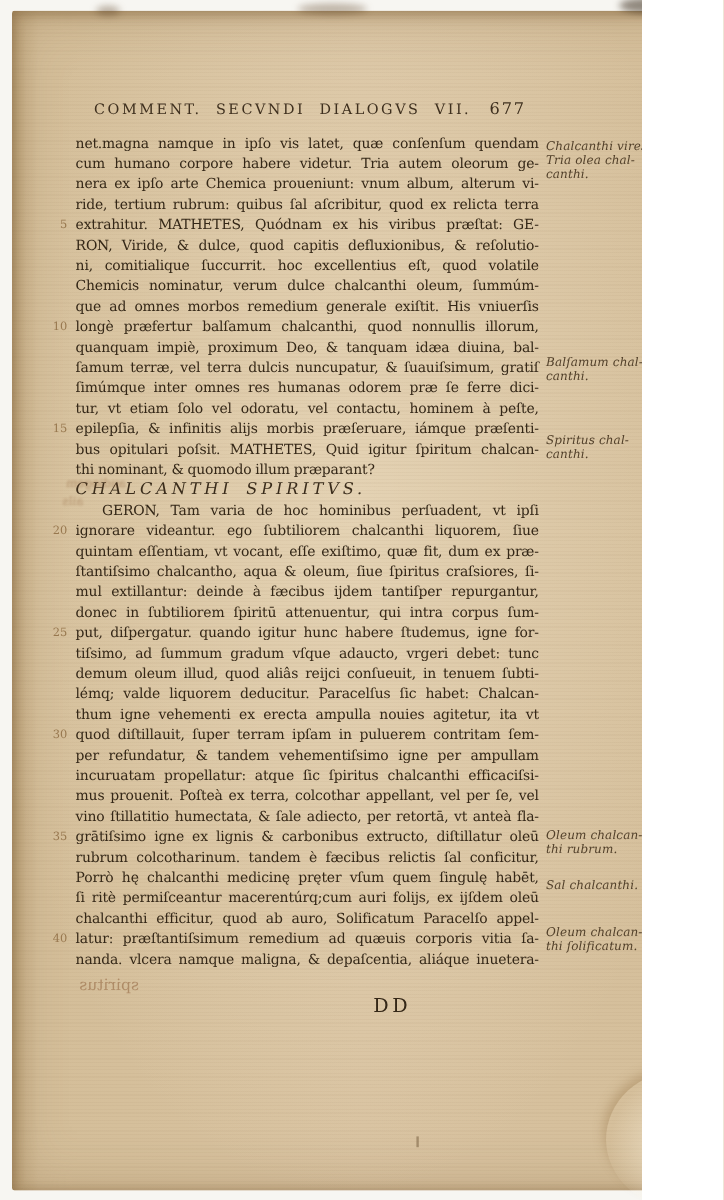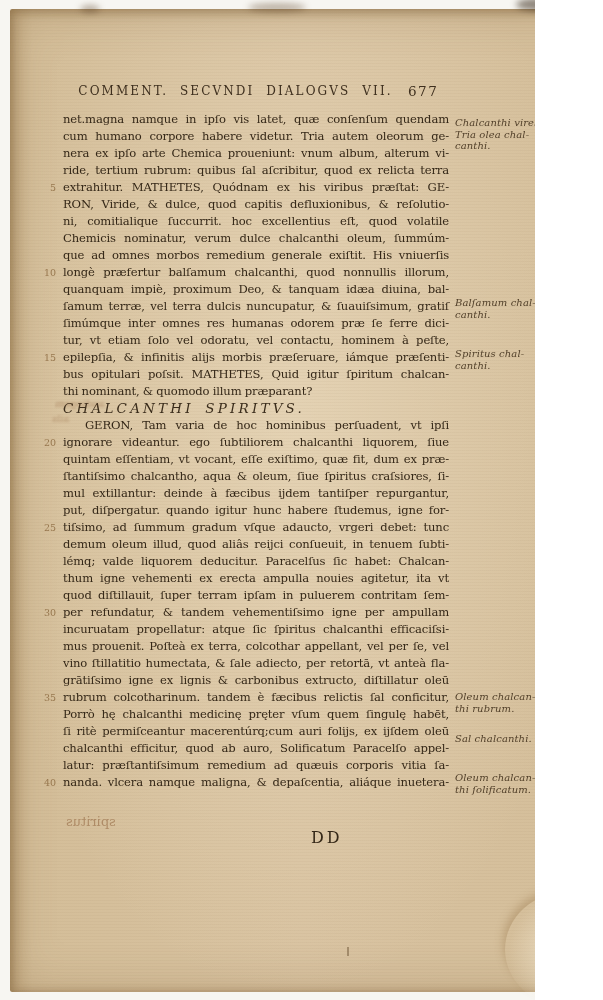--- a/index.html
+++ b/index.html
@@ -85,20 +85,21 @@
     <div class="bl">tur, vt etiam ſolo vel odoratu, vel contactu, hominem à peſte,</div>
     <div class="bl">epilepſia, &amp; infinitis alijs morbis præſeruare, iámque præſenti-</div>
     <div class="bl">bus opitulari poſsit. MATHETES, Quid igitur ſpiritum chalcan-</div>
     <div class="bl pend">thi nominant, &amp; quomodo illum præparant?</div>
     <div class="shead">CHALCANTHI SPIRITVS.</div>
     <div class="bl ind">GERON, Tam varia de hoc hominibus perſuadent, vt ipſi</div>
     <div class="bl">ignorare videantur. ego ſubtiliorem chalcanthi liquorem, ſiue</div>
     <div class="bl">quintam eſſentiam, vt vocant, eſſe exiſtimo, quæ fit, dum ex præ-</div>
     <div class="bl">ſtantiſsimo chalcantho, aqua &amp; oleum, ſiue ſpiritus craſsiores, ſi-</div>
     <div class="bl">mul extillantur: deinde à fæcibus ijdem tantiſper repurgantur,</div>
+    <div class="bl">donec in ſubtiliorem ſpiritū attenuentur, qui intra corpus ſum-</div>
     <div class="bl">put, diſpergatur. quando igitur hunc habere ſtudemus, igne for-</div>
     <div class="bl">tiſsimo, ad ſummum gradum vſque adaucto, vrgeri debet: tunc</div>
     <div class="bl">demum oleum illud, quod aliâs reijci conſueuit, in tenuem ſubti-</div>
     <div class="bl">lémq; valde liquorem deducitur. Paracelſus ſic habet: Chalcan-</div>
     <div class="bl">thum igne vehementi ex erecta ampulla nouies agitetur, ita vt</div>
     <div class="bl">quod diſtillauit, ſuper terram ipſam in puluerem contritam ſem-</div>
     <div class="bl">per refundatur, &amp; tandem vehementiſsimo igne per ampullam</div>
     <div class="bl">incuruatam propellatur: atque ſic ſpiritus chalcanthi efficaciſsi-</div>
     <div class="bl">mus prouenit. Poſteà ex terra, colcothar appellant, vel per ſe, vel</div>
     <div class="bl">vino ſtillatitio humectata, &amp; ſale adiecto, per retortā, vt anteà fla-</div>
@@ -113,21 +114,21 @@
 
   <div class="mnote" style="top:117px">
     <div>Chalcanthi vires</div>
     <div>Tria olea chal-</div>
     <div>canthi.</div>
   </div>
   <div class="mnote" style="top:297px">
     <div>Balſamum chal-</div>
     <div>canthi.</div>
   </div>
-  <div class="mnote" style="top:348px">
+  <div class="mnote" style="top:362px">
     <div>Spiritus chal-</div>
     <div>canthi.</div>
   </div>
   <div class="mnote" style="top:691px">
     <div>Oleum chalcan-</div>
     <div>thi rubrum.</div>
   </div>
   <div class="mnote" style="top:733px">
     <div>Sal chalcanthi.</div>
   </div>

